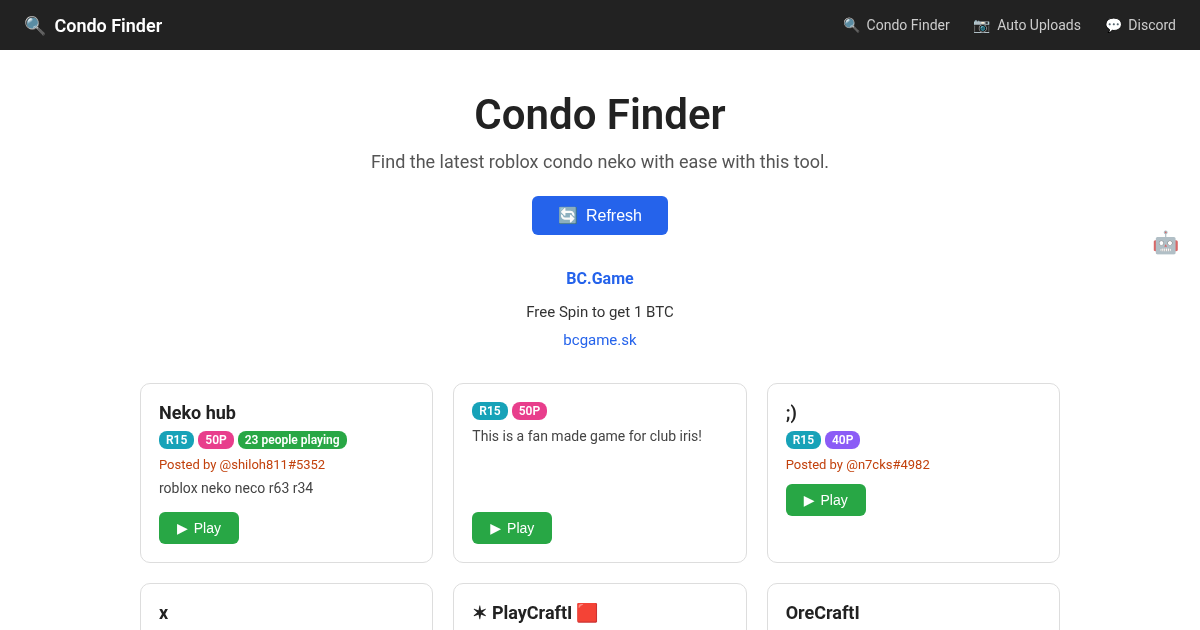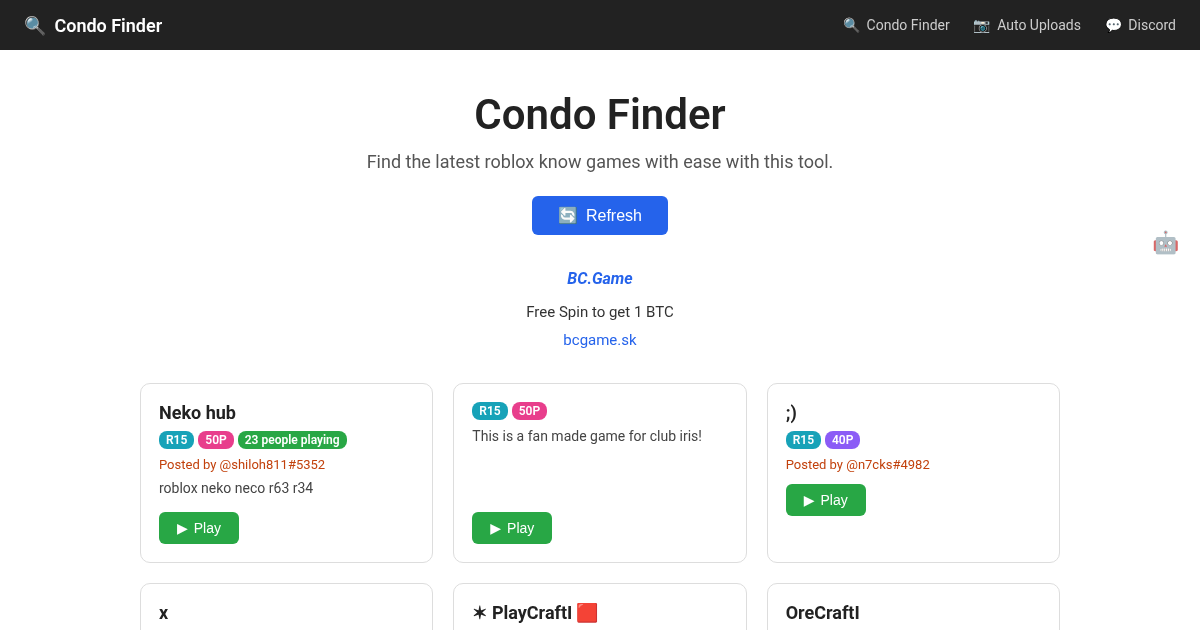--- a/index.html
+++ b/index.html
@@ -76,21 +76,20 @@
 
     .ad-block {
       text-align: center;
       margin: 20px 0 30px;
       line-height: 1.7;
     }
     .ad-title {
       font-size: 16px;
       font-weight: 700;
       color: #2563eb;
-      font-style: italic;
     }
     .ad-desc {
       font-size: 15px;
       color: #333;
       margin-top: 8px;
     }
     .ad-link {
       color: #2563eb;
       text-decoration: none;
       font-size: 15px;
@@ -208,21 +207,21 @@
       <span>💬</span>
       <span>Discord</span>
     </a>
   </div>
 </nav>
 
 <main class="main">
 
   <section class="hero">
     <h1 class="hero-title">Condo Finder</h1>
-    <p class="hero-subtitle">Find the latest roblox know games with ease with this tool.</p>
+    <p class="hero-subtitle">Find the latest roblox condo neko with ease with this tool.</p>
     <button class="refresh-btn">
       <span>🔄</span>
       <span>Refresh</span>
     </button>
   </section>
 
   <div class="ad-block">
     <div class="ad-title">BC.Game</div>
     <div class="ad-desc">Free Spin to get 1 BTC</div>
     <a class="ad-link" href="#">bcgame.sk</a>

